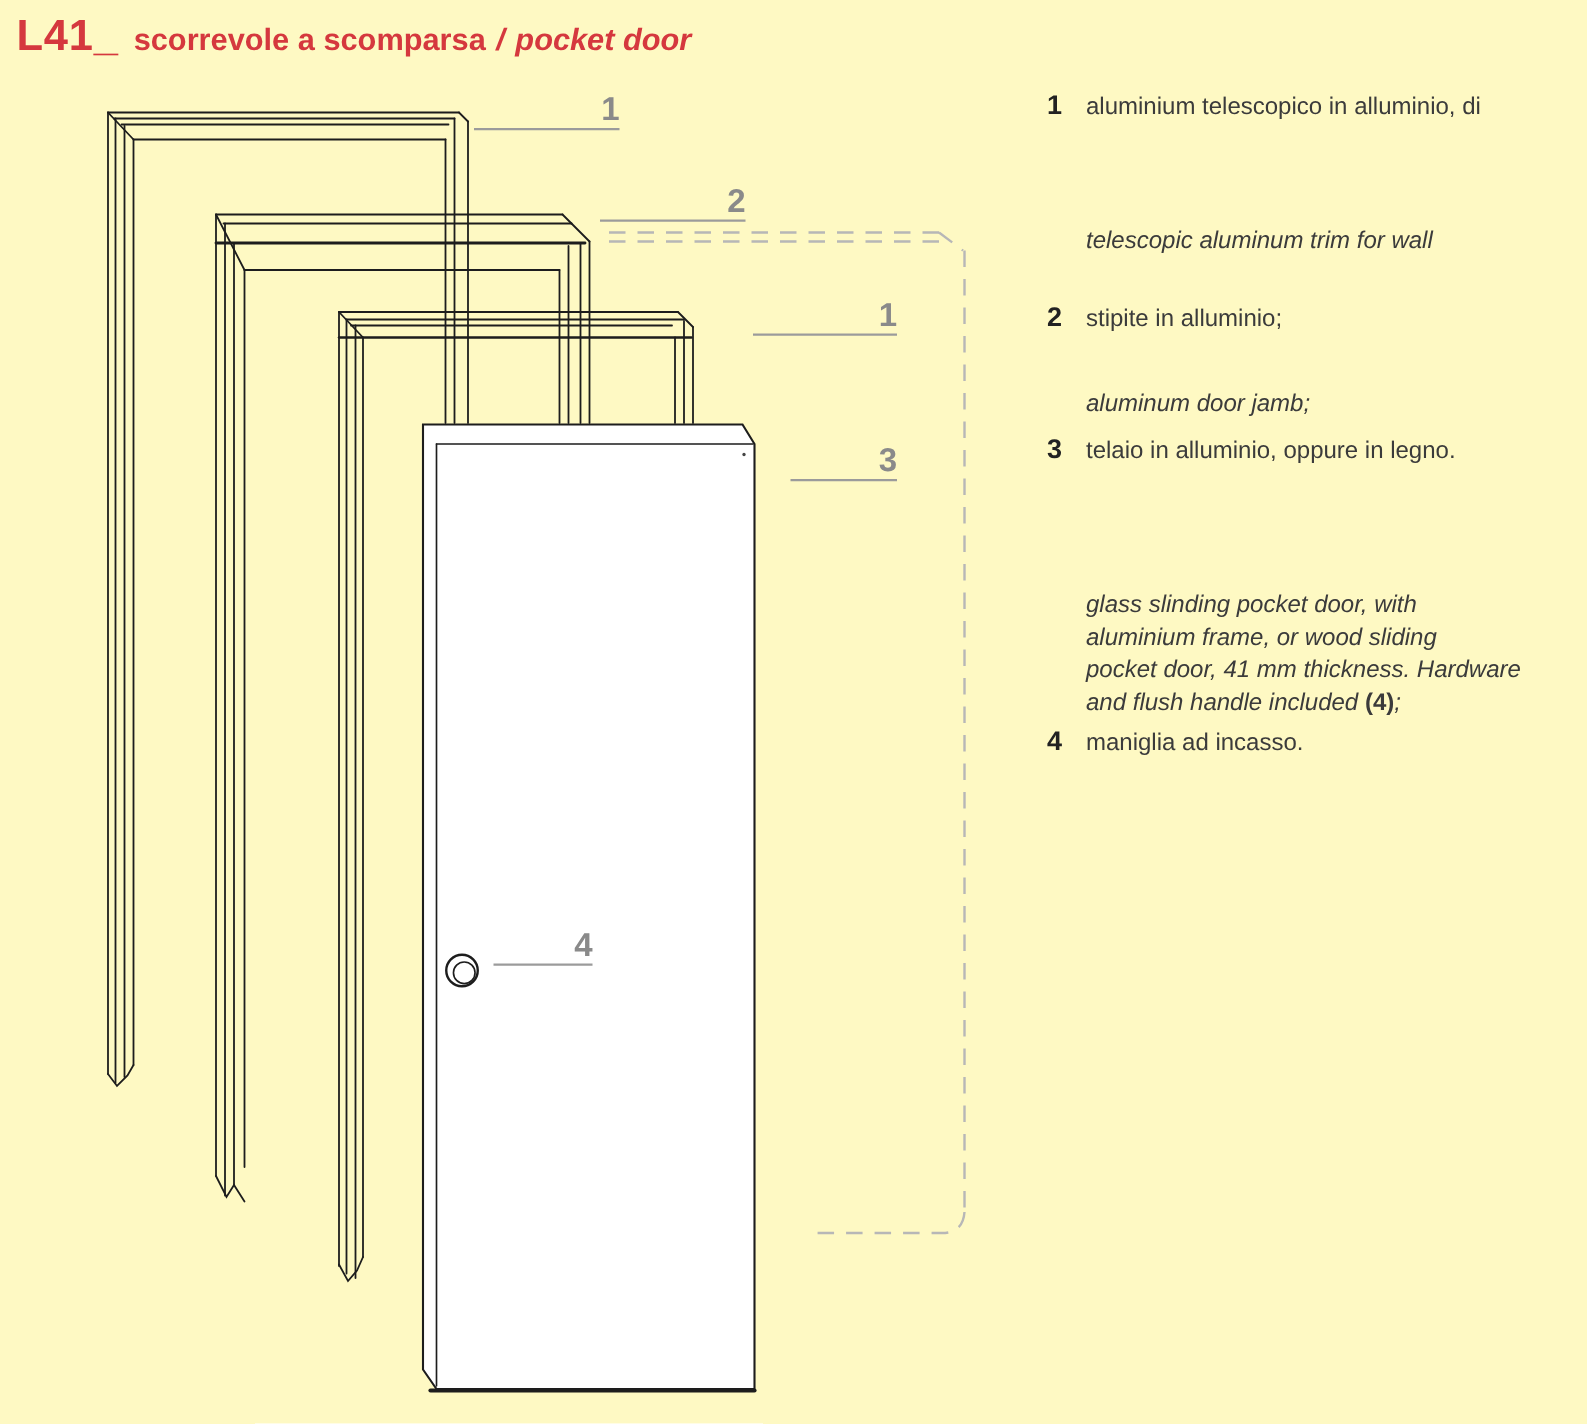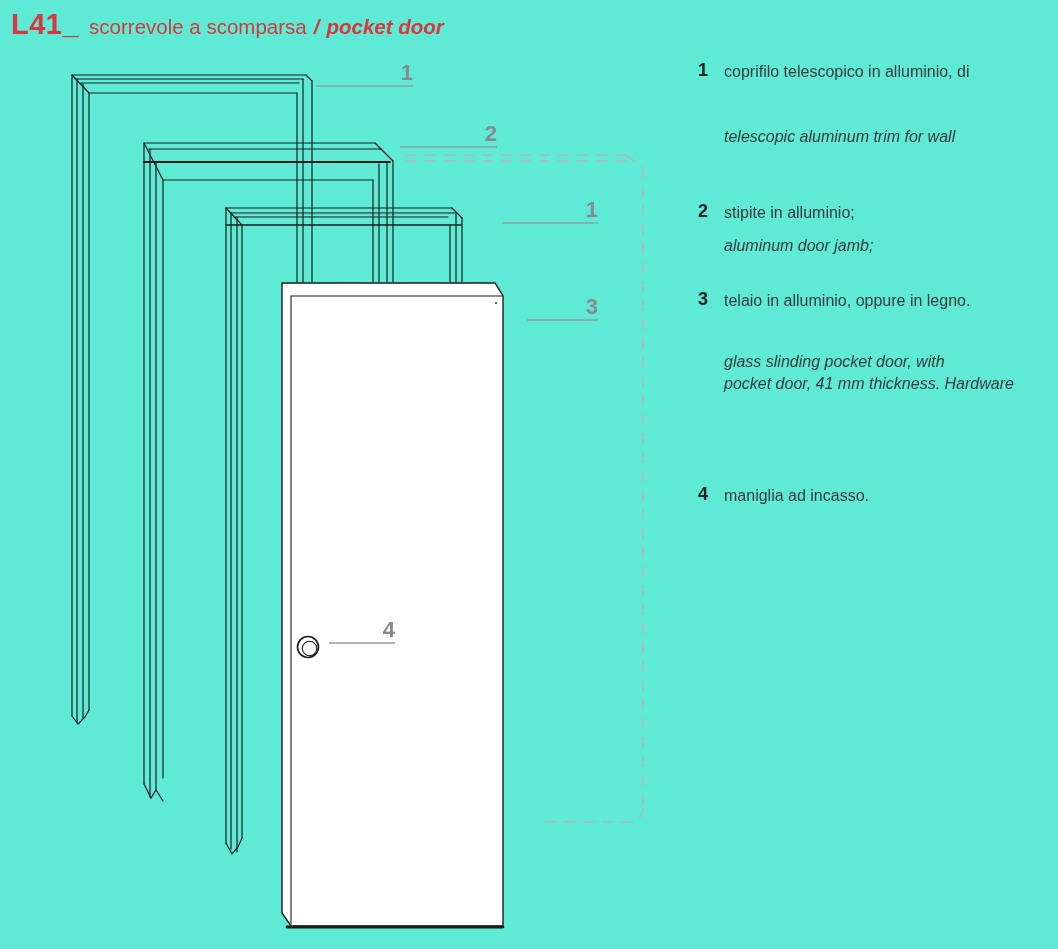--- a/index.html
+++ b/index.html
@@ -1,39 +1,39 @@
 <!DOCTYPE html>
 <html><head>
 <meta charset="utf-8">
 <style>
   * { margin:0; padding:0; box-sizing:border-box; }
   html,body { width:1058px; height:949px; background:#ffffff; overflow:hidden;
               font-family:"Liberation Sans", sans-serif; }
-  .page { position:relative; width:1058px; height:949px; background:#5eead4; }
+  .page { position:relative; width:1058px; height:949px; background:#fef9c3; }
 
   
   .title { position:absolute; left:11px; top:8px; white-space:nowrap;
            color:#d5383e; display:flex; align-items:baseline; }
   .t-code { font-size:29px; font-weight:bold; letter-spacing:0.5px; margin-right:10px; }
-  .t-it   { font-size:20.5px; font-weight:normal; margin-right:7px; }
+  .t-it   { font-size:20.5px; font-weight:bold; margin-right:7px; }
   .t-sep  { font-size:20.5px; font-weight:bold; font-style:italic; margin-right:7px; }
   .t-en   { font-size:20.5px; font-weight:bold; font-style:italic; }
 
   
   .drawing { position:absolute; left:0; top:0; width:680px; height:949px; }
   .callout-num { font-family:"Liberation Sans", sans-serif; font-weight:bold;
                  font-size:22px; fill:#8a8a8a; }
 
   
   .legend { position:absolute; left:698px; top:0; width:356px; height:949px;
             color:#3b3b3b; font-size:16px; }
   .li { position:absolute; left:0; width:356px; }
   .num { position:absolute; left:0; top:-1px; font-weight:bold; font-size:18px; color:#222; }
   .txt { margin-left:26px; line-height:21.5px; white-space:nowrap; }
-  .li.en .txt { font-style:italic; }
+  .li.en .txt { font-style:italic;margin-top:24px; }
   .txt b { font-weight:bold; font-style:normal; }
 </style>
 </head>
 <body>
 
 <div class="page">
 
   <div class="title">
     <span class="t-code">L41_</span>
     <span class="t-it">scorrevole a scomparsa</span>
@@ -132,21 +132,21 @@
       <text class="callout-num" x="598" y="314" text-anchor="end">3</text>
       <text class="callout-num" x="395" y="637" text-anchor="end">4</text>
     </svg>
   </div>
 
   <div class="legend">
 
     <div class="li" style="top:61px">
       <span class="num">1</span>
       <div class="txt">
-        <div class="ln">coprifilo telescopico in alluminio, di</div>
+        <div class="ln">aluminium telescopico in alluminio, di</div>
       </div>
     </div>
     <div class="li en" style="top:126px">
       <div class="txt">
         <div class="ln">telescopic aluminum trim for wall</div>
       </div>
     </div>
 
     <div class="li" style="top:202px">
       <span class="num">2</span>
@@ -159,24 +159,26 @@
         <div class="ln">aluminum door jamb;</div>
       </div>
     </div>
 
     <div class="li" style="top:290px">
       <span class="num">3</span>
       <div class="txt">
         <div class="ln">telaio in alluminio, oppure in legno.</div>
       </div>
     </div>
-    <div class="li en" style="top:351px">
+    <div class="li en" style="top:369px">
       <div class="txt">
         <div class="ln">glass slinding pocket door, with</div>
+        <div class="ln">aluminium frame, or wood sliding</div>
         <div class="ln">pocket door, 41 mm thickness. Hardware</div>
+        <div class="ln"><span>and flush handle included </span><b>(4)</b><span>;</span></div>
       </div>
     </div>
 
     <div class="li" style="top:485px">
       <span class="num">4</span>
       <div class="txt">
         <div class="ln">maniglia ad incasso.</div>
       </div>
     </div>
 

